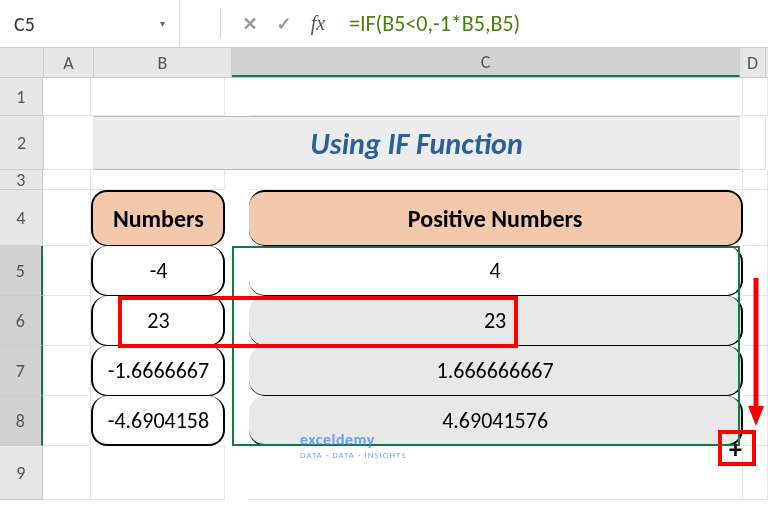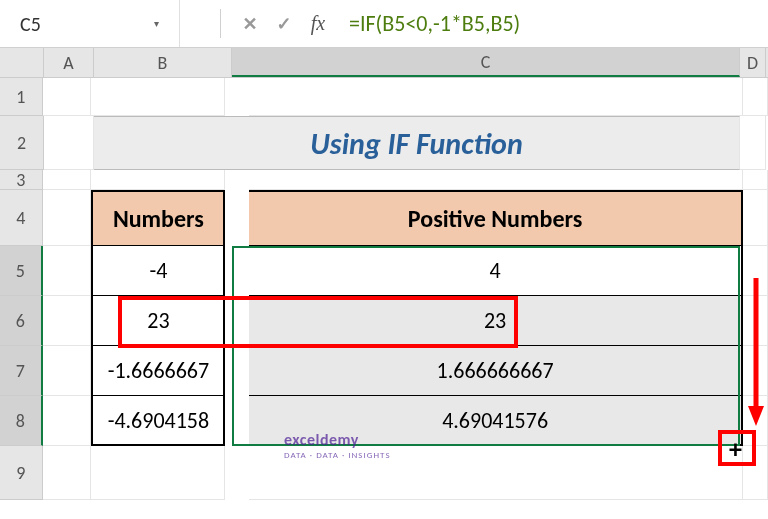--- a/index.html
+++ b/index.html
@@ -16,21 +16,21 @@
   align-items: center;
   height: 48px;
   border-bottom: 1px solid #d0d0d0;
   background: #fff;
 }
 .name-box {
   width: 180px;
   height: 100%;
   display: flex;
   align-items: center;
-  padding: 0 20px;
+  padding: 0 14px;
   font-size: 20px;
   color: #333;
   border-right: 1px solid #e0e0e0;
 }
 .name-box-arrow {
   margin-left: auto;
   color: #666;
   font-size: 10px;
 }
 .fb-divider {
@@ -125,21 +125,21 @@
   border-top: 1px solid #bbb !important;
   border-bottom: 1px solid #bbb !important;
 }
 .hdr-cell {
   background: #f2c9ac !important;
   font-weight: bold;
   font-size: 24px;
   color: #000;
 }
 .tbl-border-l { border-left: 2px solid #000 !important; }
-.tbl-border-r { border-right: 2px solid #000 !important; }
+.tbl-border-r { border-right: 2px solid #000 !important; border-radius: 16px; }
 .tbl-border-t { border-top: 2px solid #000 !important; }
 .tbl-border-b { border-bottom: 2px solid #000 !important; }
 .tbl-border-bi { border-bottom: 1.5px solid #000 !important; }
 .sel-fill { background: #e8e8e8 !important; }
 .sel-outline {
   position: absolute;
   left: 232px;
   top: 168px;
   width: 508px;
   height: 200px;
@@ -175,23 +175,23 @@
   line-height: 1;
 }
 .red-arrow {
   position: absolute;
   left: 748px;
   top: 200px;
   pointer-events: none;
 }
 .watermark {
   position: absolute;
-  left: 284px;
+  left: 300px;
   top: 352px;
-  color: #4c1d95;
+  color: #3b82f6;
   font-size: 14px;
   opacity: .7;
   pointer-events: none;
 }
 .watermark .wm-title { font-weight: bold; font-size: 16px; letter-spacing: .5px; }
 .watermark .wm-sub { font-size: 9px; letter-spacing: 1px; }
 </style>
 </head>
 <body>
 

